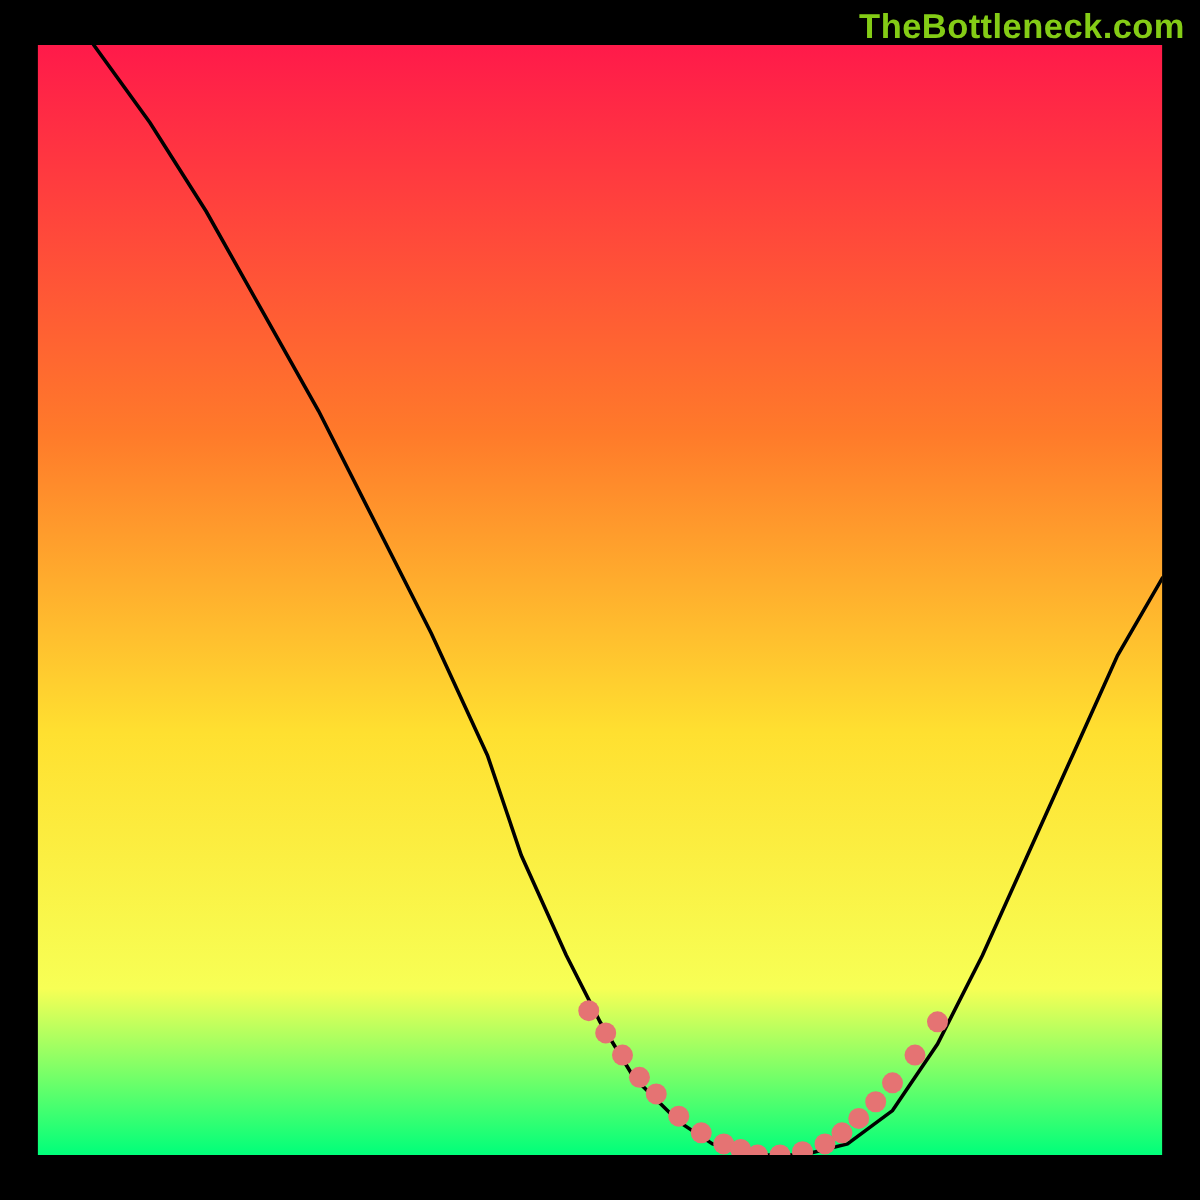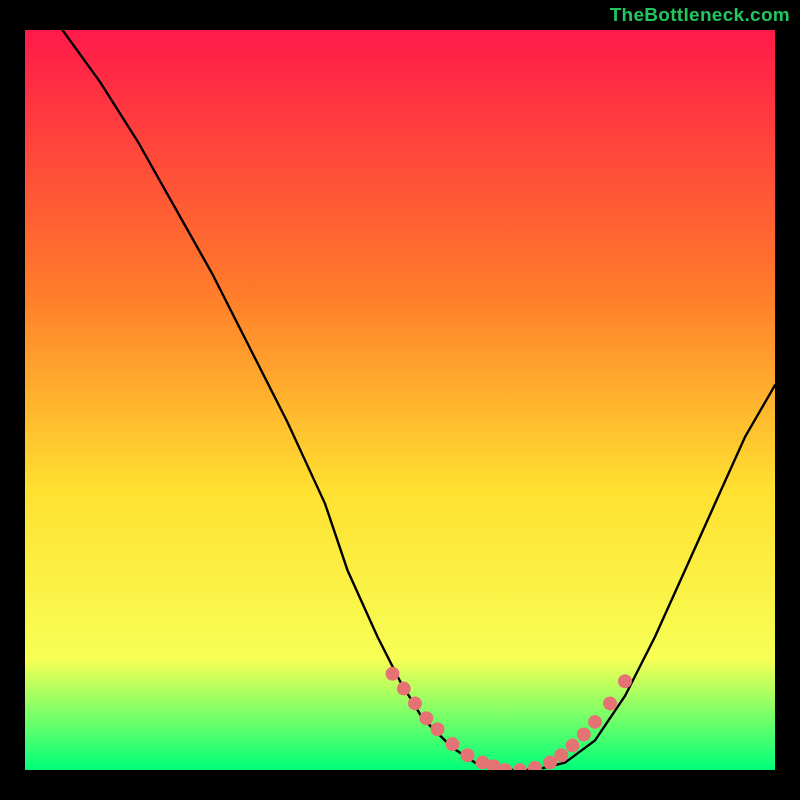--- a/index.html
+++ b/index.html
@@ -11,23 +11,23 @@
   .chart-viewport {
     width: 800px;
     height: 800px;
     position: relative;
     background: #000;
   }
   .watermark {
     position: absolute;
     top: 4px;
     right: 10px;
-    font-size: 19px;
+    font-size: 23px;
     font-weight: bold;
-    color: #22c55e;
+    color: #84cc16;
     letter-spacing: 0.3px;
     z-index: 50;
   }
   .plot-area {
     position: absolute;
     left: 25px;
     top: 30px;
     width: 750px;
     height: 740px;
     overflow: hidden;

